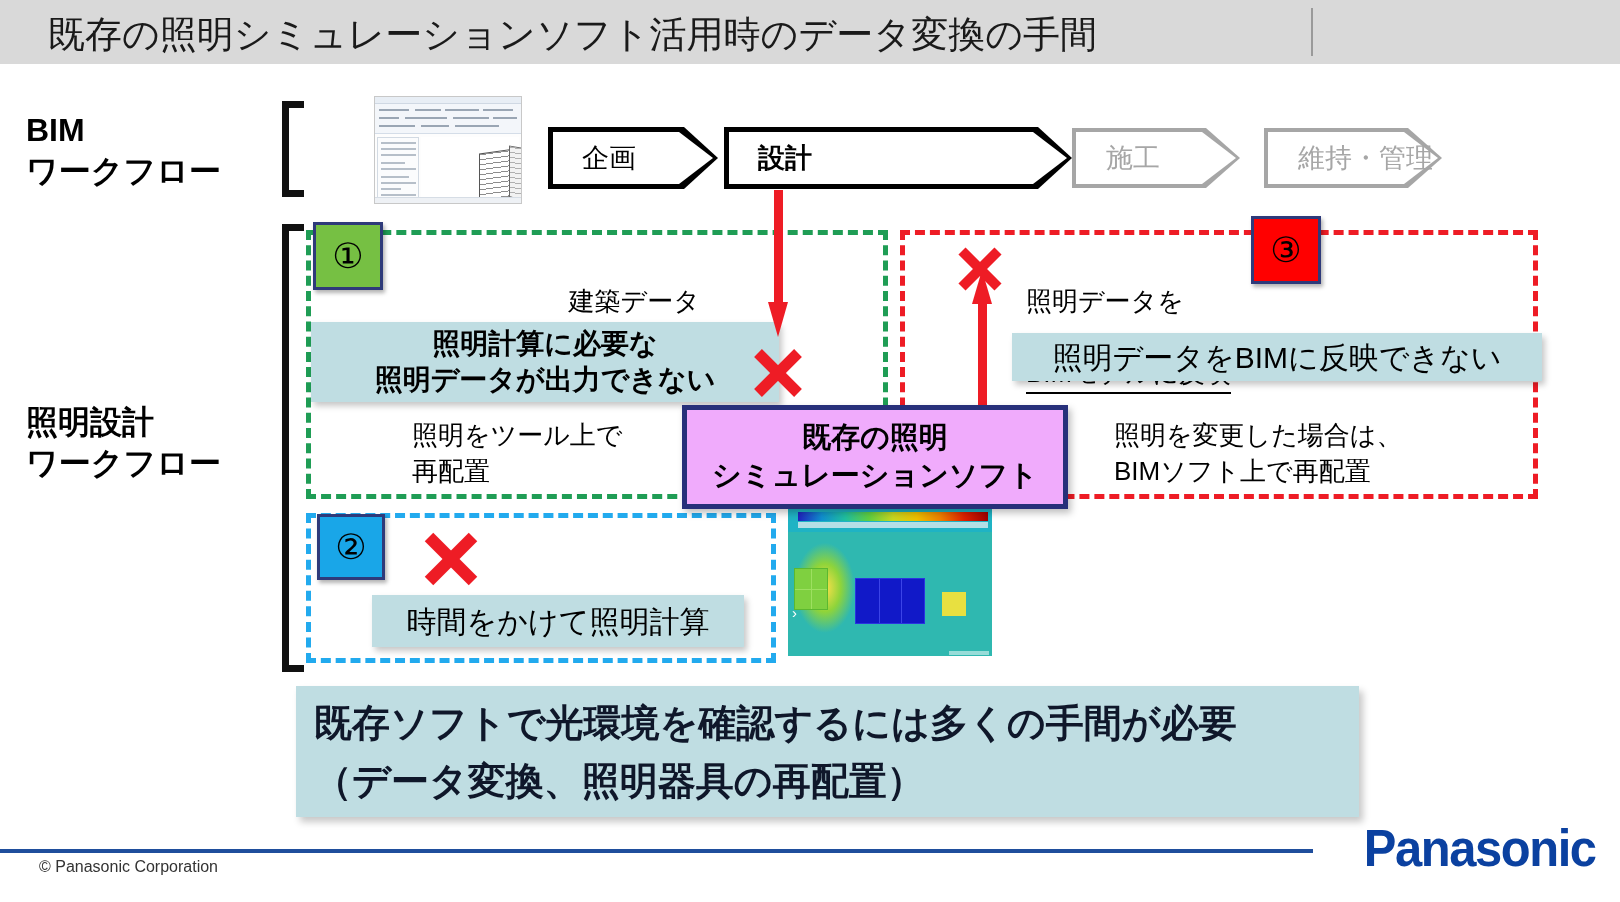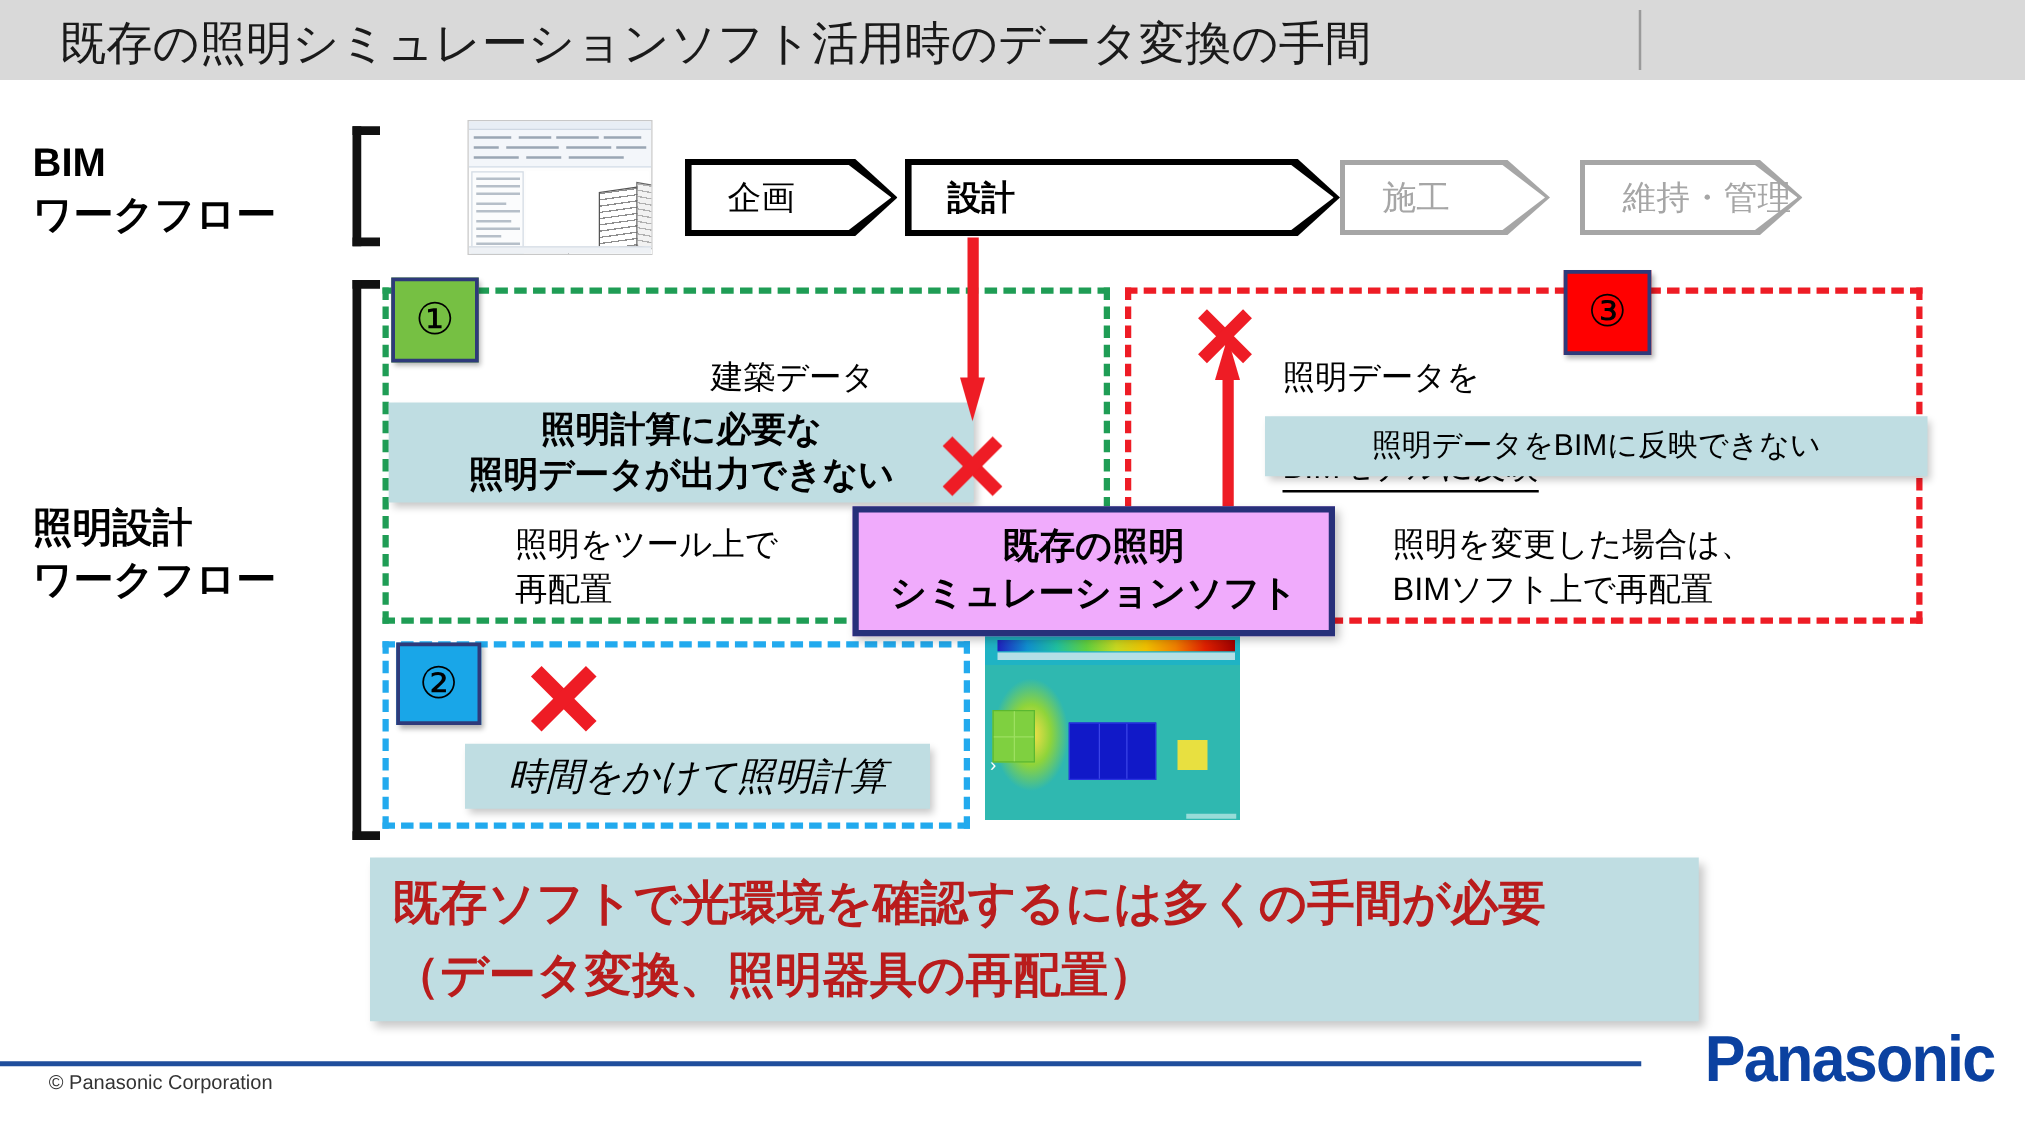--- a/index.html
+++ b/index.html
@@ -155,22 +155,22 @@
     background: #bfdde2;
     color: #000;
     display: flex; align-items: center; justify-content: center;
     text-align: center;
     line-height: 1.3;
     white-space: pre-line;
     box-shadow: 3px 4px 6px rgba(0,0,0,0.22);
     z-index: 7;
   }
   #teal-1 { left:311px; top:322px; width:468px; height:80px; font-size:28px; font-weight:bold; }
-  #teal-2 { left:1012px; top:333px; width:530px; height:48px; font-size:24px; }
-  #teal-3 { left:372px; top:595px; width:372px; height:52px; font-size:30px;font-style:italic; }
+  #teal-2 { left:1012px; top:333px; width:530px; height:48px; font-size:30px; }
+  #teal-3 { left:372px; top:595px; width:372px; height:52px; font-size:30px; }
 
   
   #navy-box {
     position: absolute; left:682px; top:405px;
     width:386px; height:104px;
     background:#f0abfc;
     border:5px solid #27307a;
     display:flex; align-items:center; justify-content:center;
     text-align:center;
     font-size:29px; font-weight:bold; color:#000;
@@ -221,21 +221,21 @@
   
   #conclusion {
     position:absolute; left:296px; top:686px;
     width:1063px; height:131px;
     background:#bfdde2;
     box-shadow: 4px 5px 7px rgba(0,0,0,0.22);
     padding: 9px 0 0 18px;
     z-index: 6;
   }
   #conclusion .cl {
-    font-size:38px; font-weight:bold; color:#b91c1c; line-height:1.52;
+    font-size:38px; font-weight:bold; color:#0f172a; line-height:1.52;
     white-space: nowrap;
   }
 
   
   #footer-rule {
     position:absolute; left:0; top:849px; width:1313px; height:4px;
     background:#1f4e9c;
   }
   #copyright {
     position:absolute; left:24px; top:858px;

